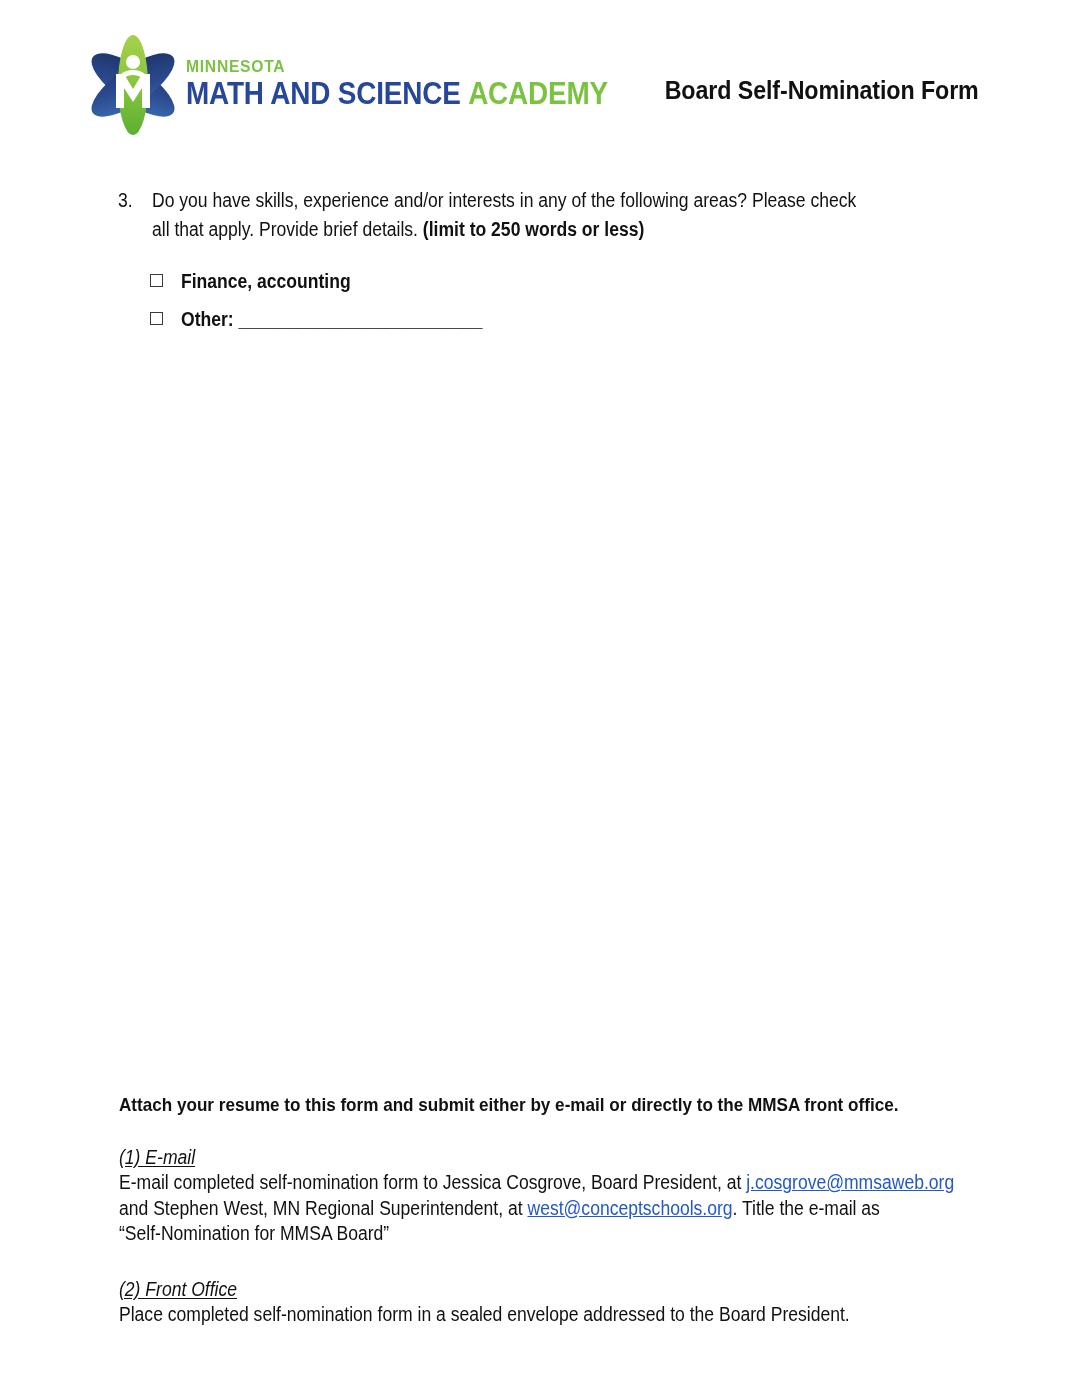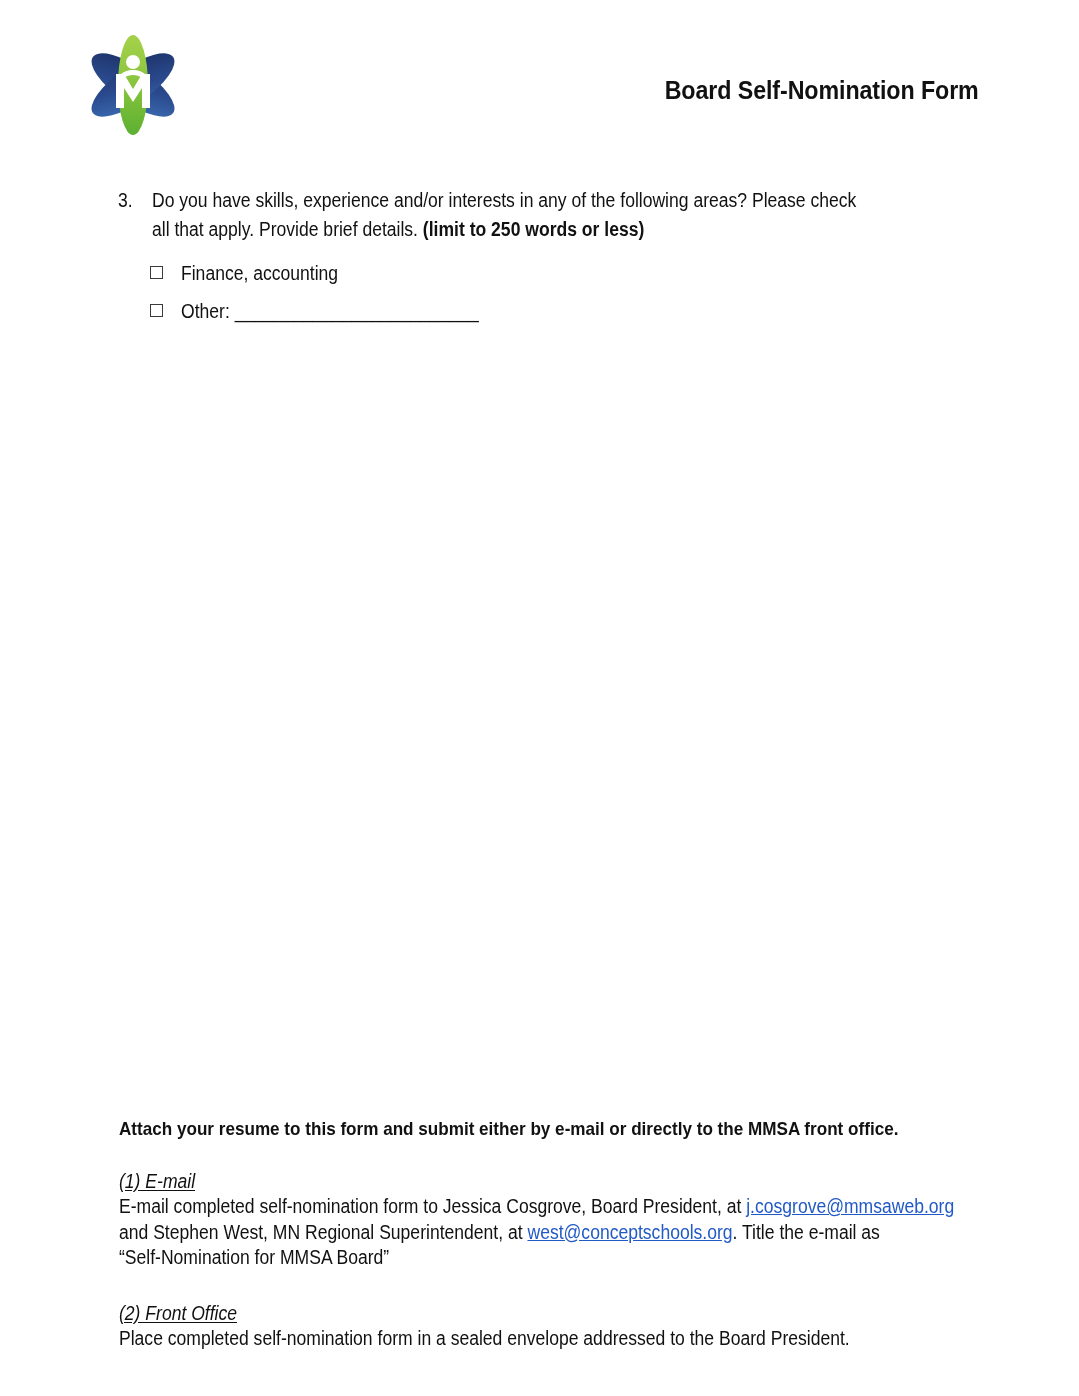--- a/index.html
+++ b/index.html
@@ -114,21 +114,22 @@
 
   
   .checkcols {
     position: absolute;
     left: 150px;
     top: 262px;
     width: 880px;
   }
   .col {
     position: absolute;
-    top: 0;
+    top: 8px;
+    font-weight: bold;
   }
   .col-left  { left: 0px;   width: 440px; }
   .col-right { left: 460px; width: 420px; }
 
   .check-item {
     display: flex;
     align-items: baseline;
     height: 38px;
   }
   .cb {
@@ -151,21 +152,21 @@
     white-space: nowrap;
   }
   .blank-line {
     letter-spacing: 0px;
   }
 
   
   .instructions {
     position: absolute;
     left: 119px;
-    top: 1116px;
+    top: 1092px;
     width: 880px;
   }
   .attach-line {
     font-size: 19px;
     font-weight: 700;
     line-height: 26px;
     color: #111111;
     transform: scaleX(0.9);
     transform-origin: left top;
     width: 111%;
@@ -230,20 +231,24 @@
 
       <ellipse cx="51" cy="51" rx="15" ry="50" fill="url(#gGreen)"></ellipse>
 
       <path d="M34 40 L34 74 L42 74 L42 54 L51 68 L60 54 L60 74 L68 74 L68 40 L60 40 L51 55 L42 40 Z" fill="#ffffff"></path>
 
       <path d="M51 36 C40 36 34 43 34 51 L40 51 C40 45 44 41 51 41 C58 41 62 45 62 51 L68 51 C68 43 62 36 51 36 Z" fill="#ffffff"></path>
 
       <circle cx="51" cy="28" r="7" fill="#ffffff"></circle>
     </svg>
 
+    <div class="logo-text">
+      <div class="logo-line1">MINNESOTA</div>
+      <div class="logo-line2"><span class="logo-blue">MATH AND SCIENCE</span><span class="logo-blue">&nbsp;</span><span class="logo-green">ACADEMY</span></div>
+    </div>
   </div>
 
   <div class="header-title">Board Self-Nomination Form</div>
 </div>
 
 <div class="question">
   <div class="q-row">
     <div class="q-num">3.</div>
     <div class="q-text"><span>Do you have skills, experience and/or interests in any of the following areas? Please check all that apply. Provide brief details. </span><span class="q-bold">(limit to 250 words or less)</span></div>
   </div>

